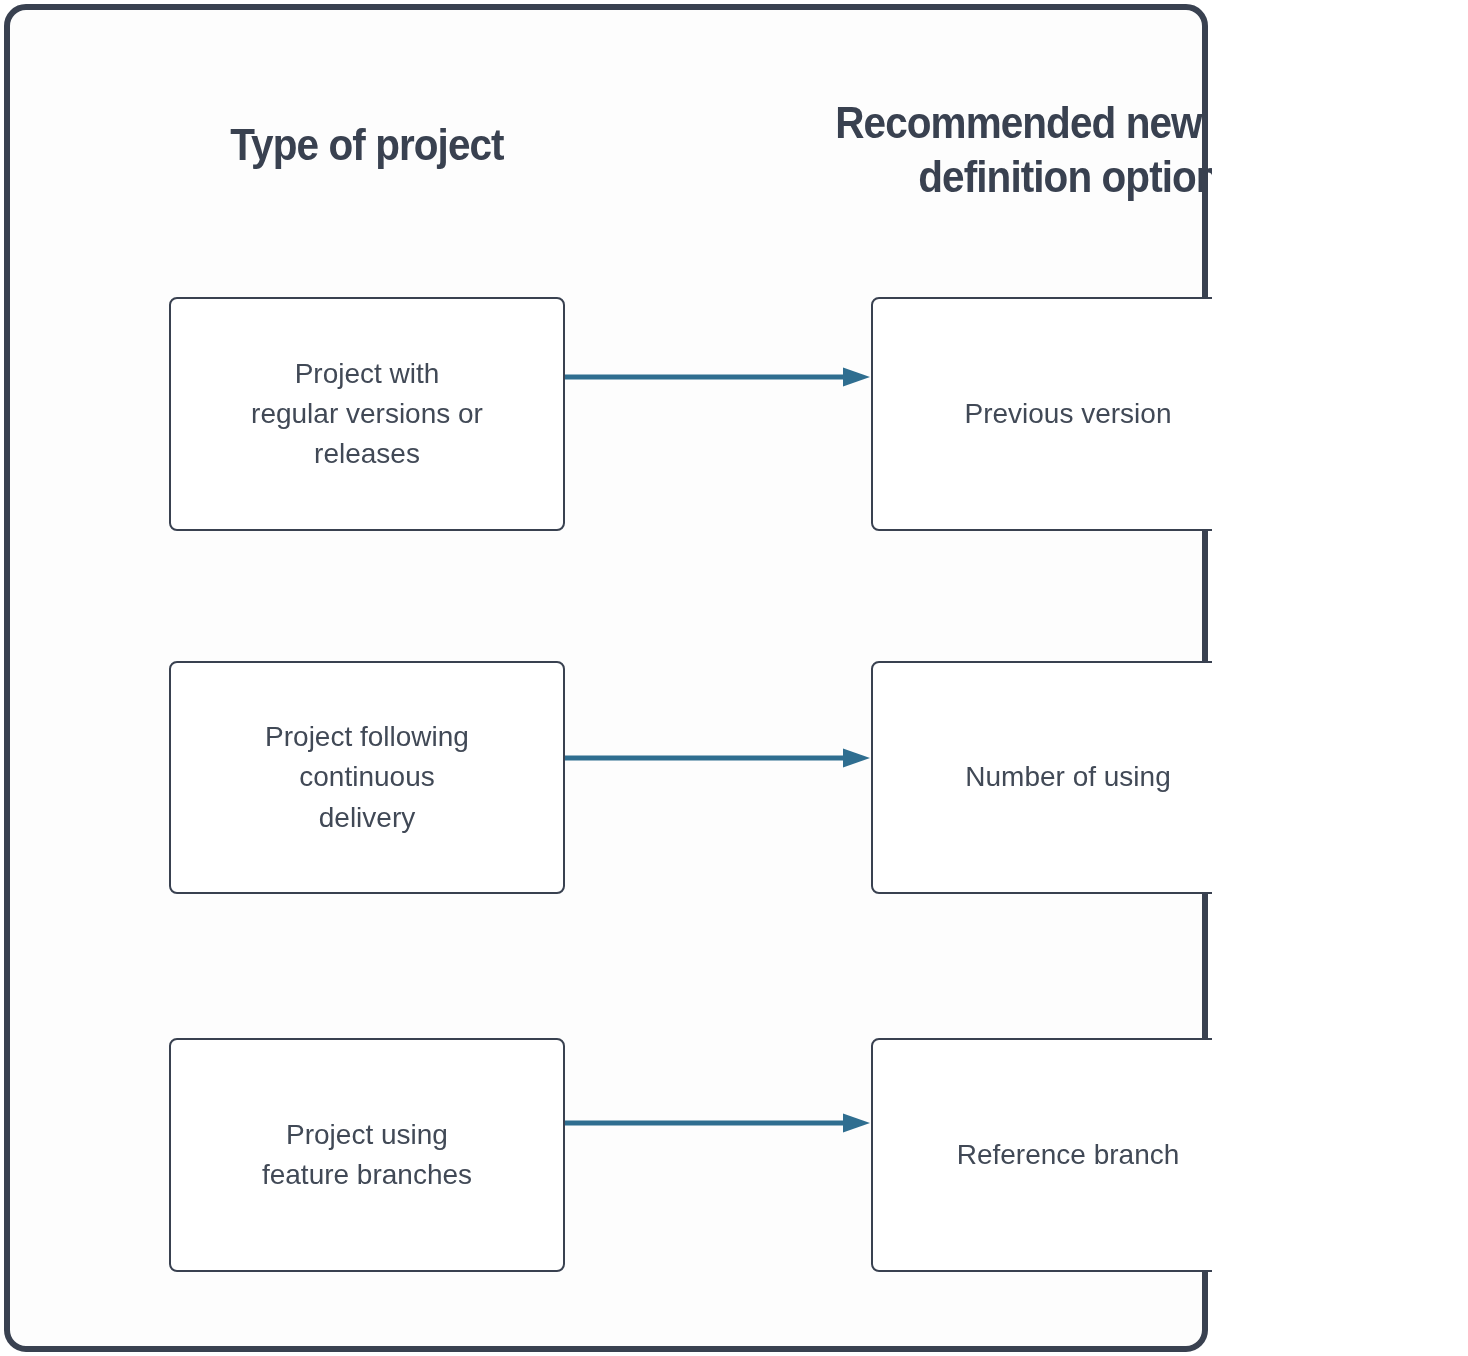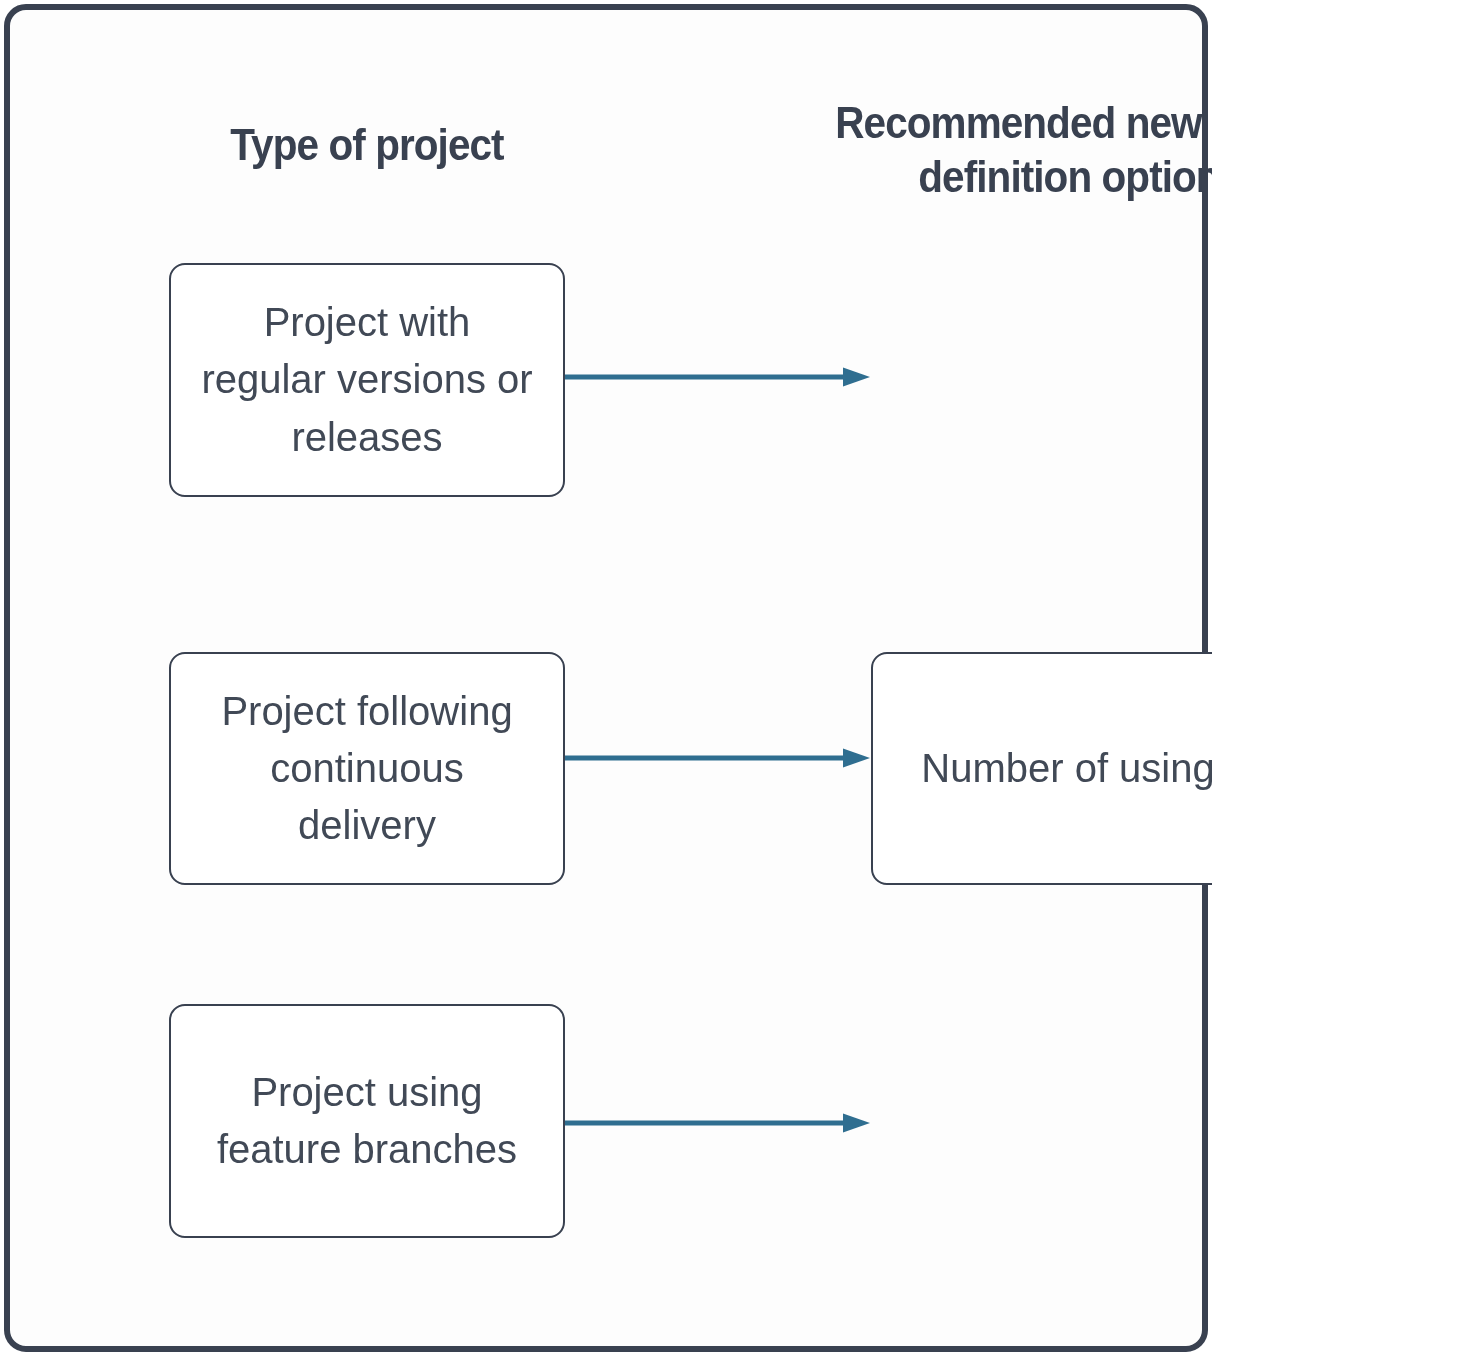--- a/index.html
+++ b/index.html
@@ -39,35 +39,36 @@
     white-space: pre-line;
     transform: scaleX(0.92);
     transform-origin: 50% 50%;
   }
   .col-header.left  { left: 169px; width: 396px; top: 118px; }
   .col-header.right { left: 769px; width: 600px; top: 96px; }
   .node {
     position: absolute;
     background: #ffffff;
     border: 2px solid var(--slate);
-    border-radius: 16px;
+    border-radius: 8px;
     display: flex;
     align-items: center;
     justify-content: center;
     text-align: center;
-    font-size: 40px;
+    font-size: 28px;
     line-height: 1.43;
     color: var(--text);
     white-space: pre-line;
     padding: 0 16px;
+    margin-top: 34px;
   }
   .node.col-l { left: 169px; width: 396px; }
   .node.col-r { left: 871px; width: 394px; }
   .row-1 { top: 263px;  height: 234px; }
-  .row-2 { top: 652px;  height: 233px; }
+  .row-2 { top: 627px;  height: 233px; }
   .row-3 { top: 1004px; height: 234px; }
   .arrow {
     position: absolute;
     left: 565px;
     width: 306px;
     height: 24px;
     display: block;
   }
   .arrow.a-1 { top: 365px; }
   .arrow.a-2 { top: 746px; }
@@ -86,29 +87,31 @@
   <div class="col-header right">Recommended new code
 definition option</div>
 
   <div class="node col-l row-1">Project with
 regular versions or
 releases</div>
   <svg class="arrow a-1" viewBox="0 0 306 24">
     <line x1="0" y1="12" x2="279" y2="12"></line>
     <polygon points="278,2.5 305,12 278,21.5"></polygon>
   </svg>
+  <div class="node col-r row-1">Previous version</div>
 
   <div class="node col-l row-2">Project following
 continuous
 delivery</div>
   <svg class="arrow a-2" viewBox="0 0 306 24">
     <line x1="0" y1="12" x2="279" y2="12"></line>
     <polygon points="278,2.5 305,12 278,21.5"></polygon>
   </svg>
   <div class="node col-r row-2">Number of using</div>
 
   <div class="node col-l row-3">Project using
 feature branches</div>
   <svg class="arrow a-3" viewBox="0 0 306 24">
     <line x1="0" y1="12" x2="279" y2="12"></line>
     <polygon points="278,2.5 305,12 278,21.5"></polygon>
   </svg>
+  <div class="node col-r row-3">Reference branch</div>
 </div>
 
 </body></html>

